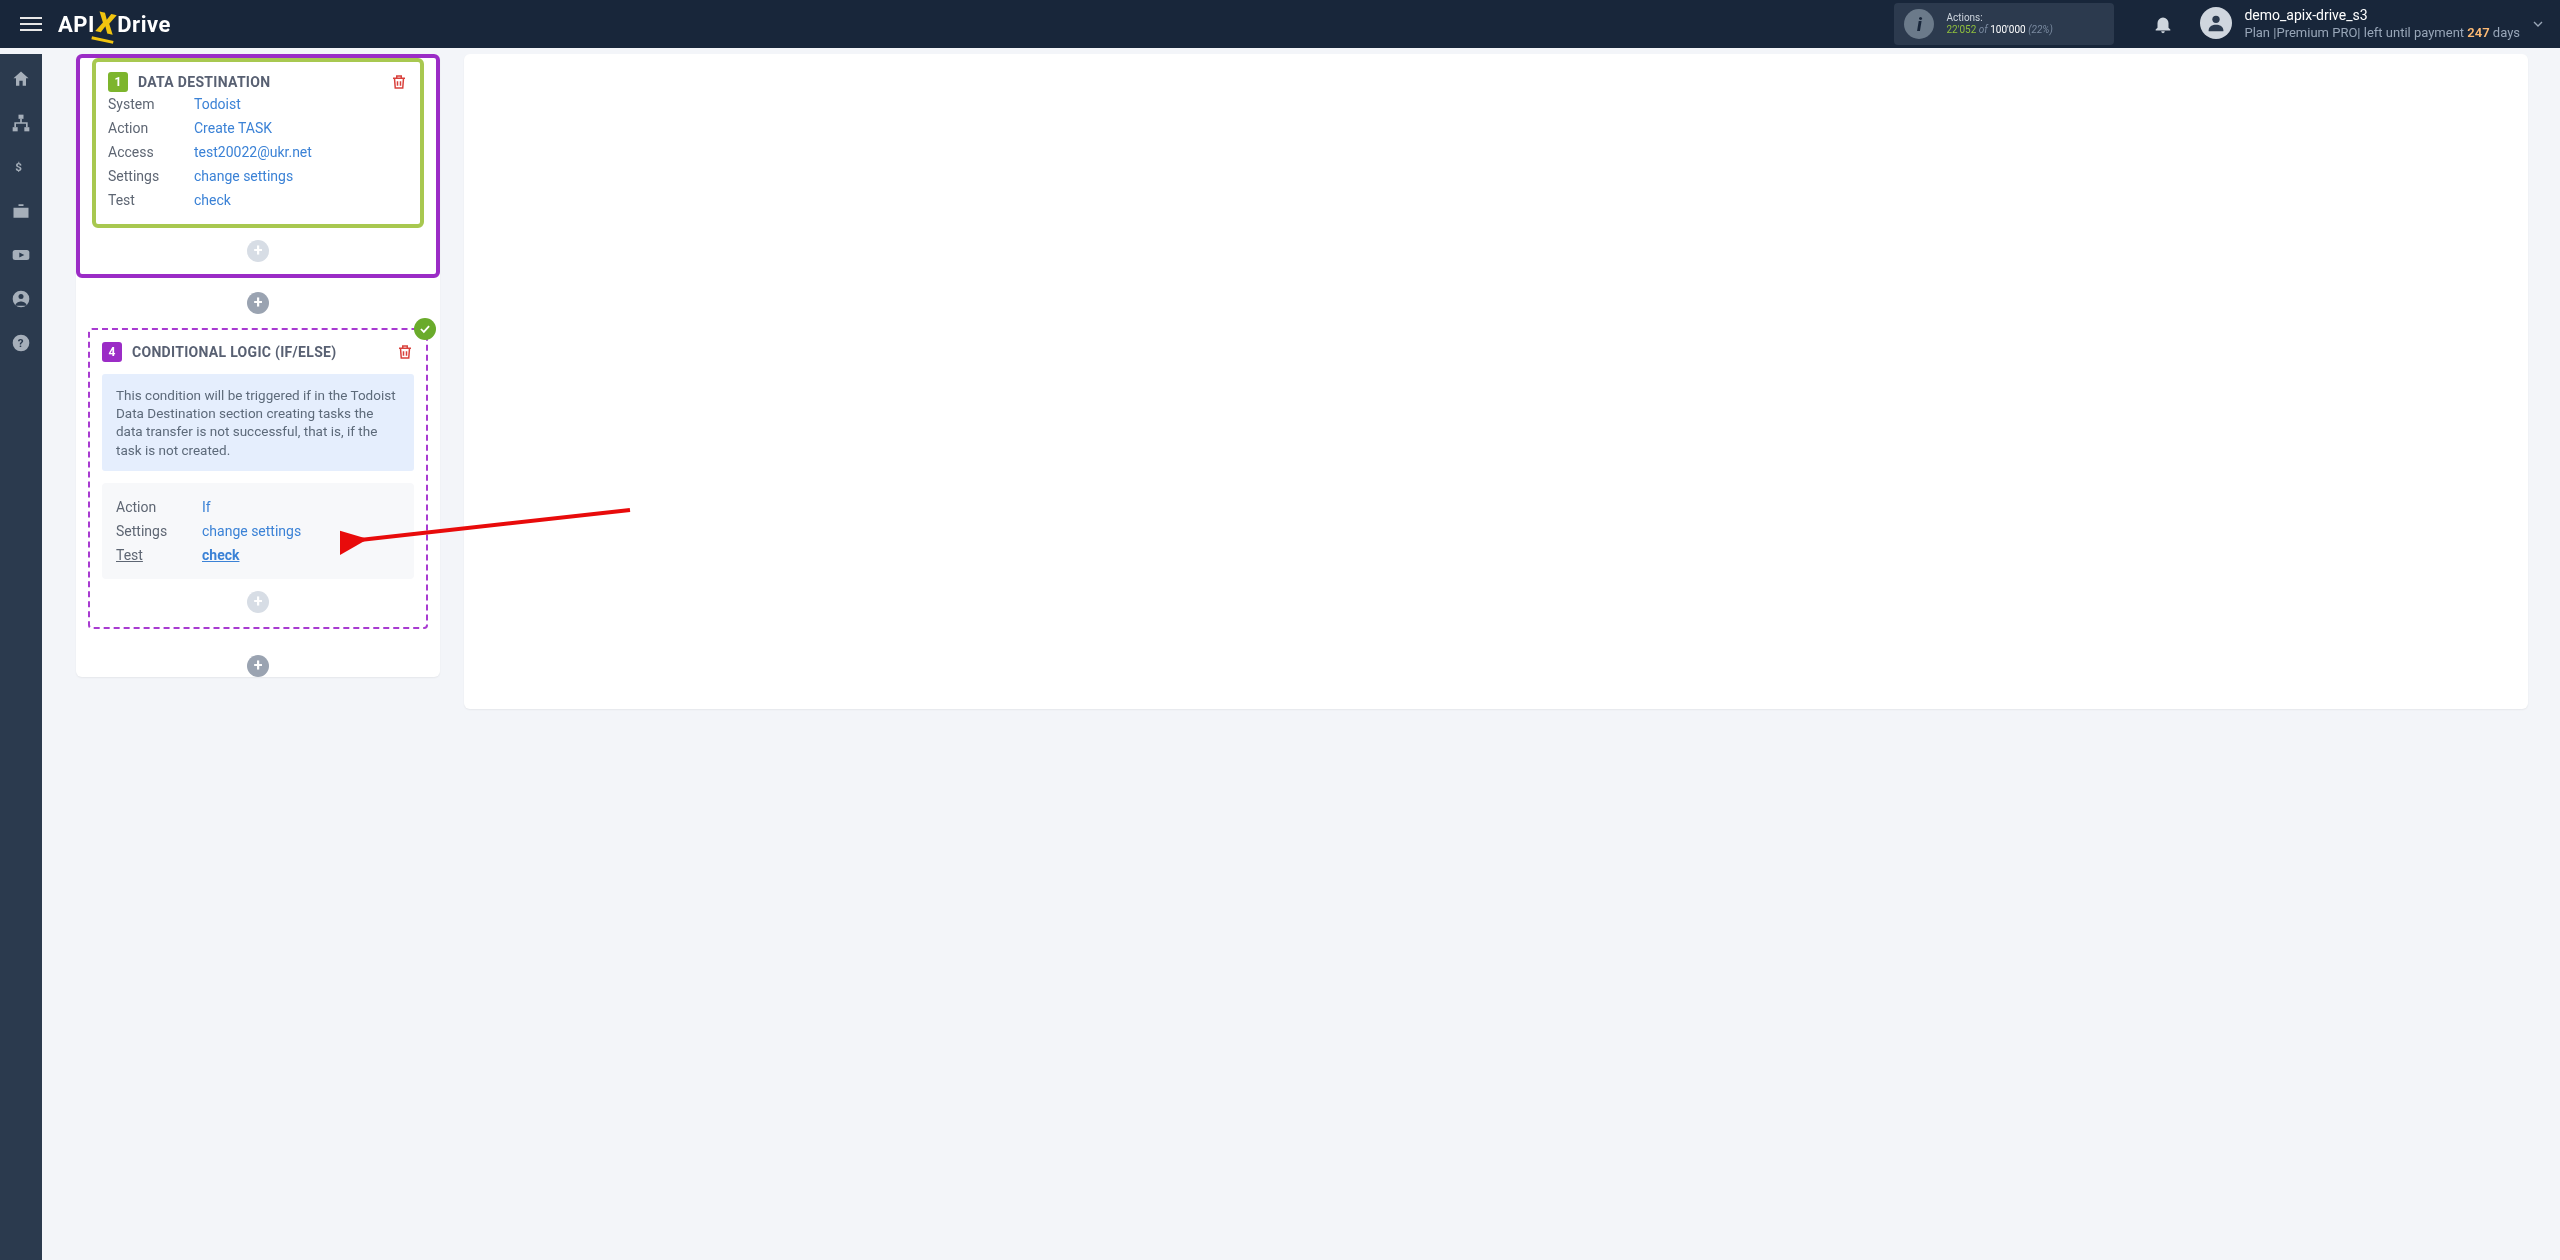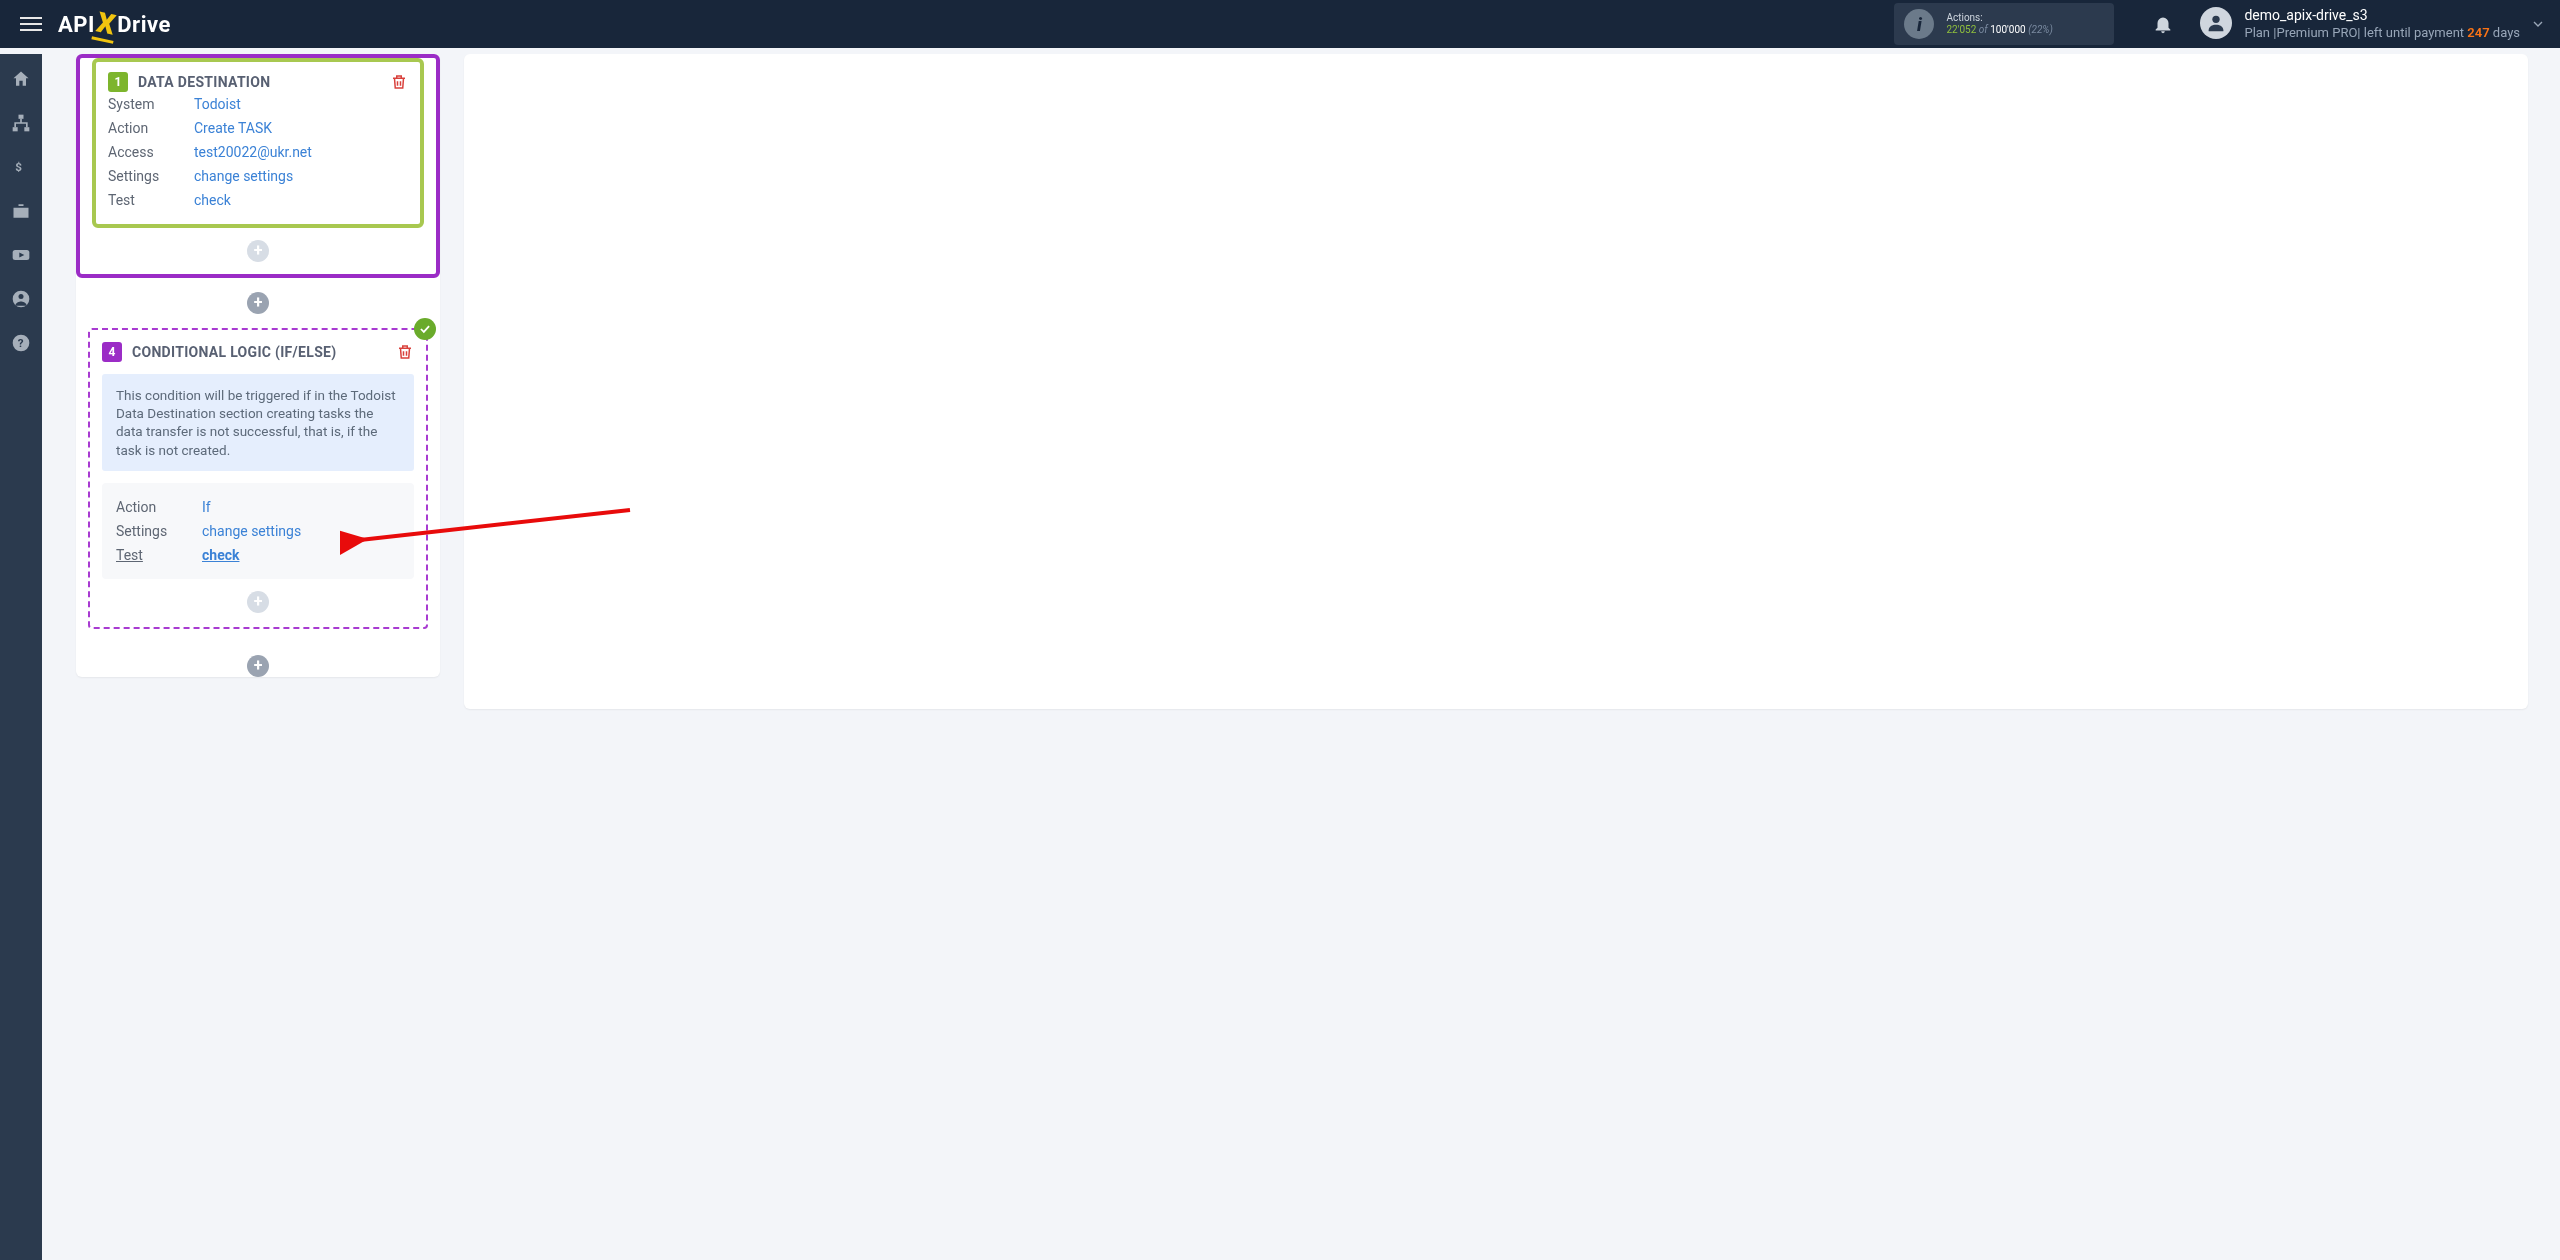--- a/index.html
+++ b/index.html
@@ -36,21 +36,21 @@
     .actions-text .limit { color:#ffffff; }
     .actions-text .pct { color:#7a8aa0; font-style:italic; }
 
     .bell { width:22px; margin:0 18px; }
 
     .user-block { display:flex; gap:12px; margin-left:8px; margin-right:10px; }
     .avatar { width:32px; height:32px; border-radius:50%; background:#cfd6de; display:flex; align-items:center; justify-content:center; }
     .user-text { font-size:14px; line-height:1.25; }
     .user-text .name { color:#fff; }
     .user-text .plan { color:#98a6b8; font-size:13px; }
-    .user-text .days { color:#f97316; font-weight:600; }
+    .user-text .days { color:#fdba74; font-weight:600; }
 
     .chevron-down { margin-left:auto; }
 
     
     .vnav {
       position:fixed; top:54px; left:0; bottom:0; width:42px; background:#2b3a4e; z-index:40;
       display:flex; flex-direction:column; align-items:center; padding-top:14px; gap:22px;
     }
     .vnav .vitem { width:22px; height:22px; display:flex; align-items:center; justify-content:center; opacity:.75; }
 

